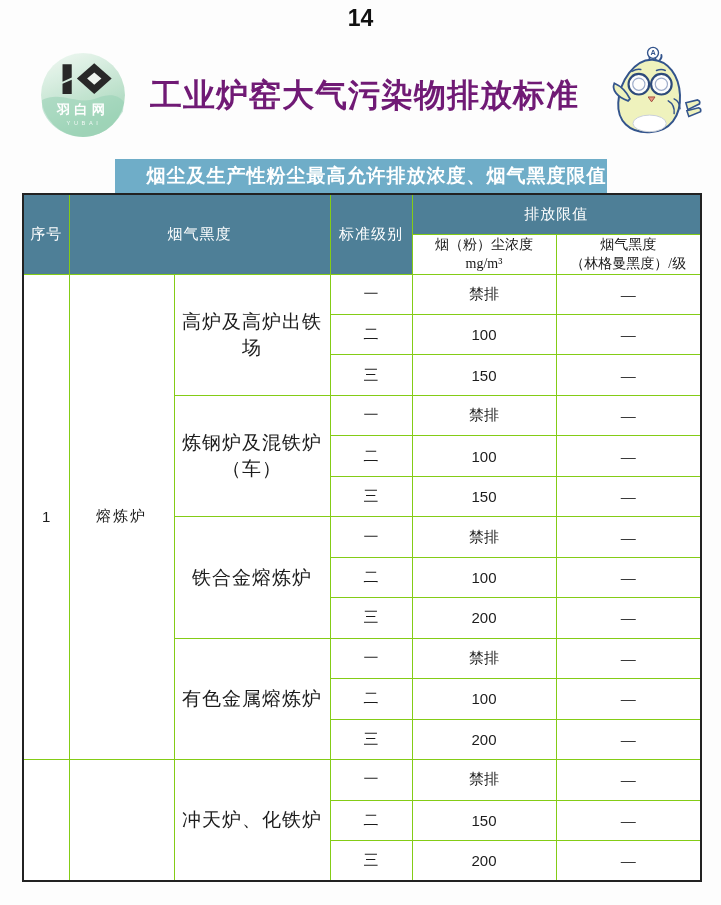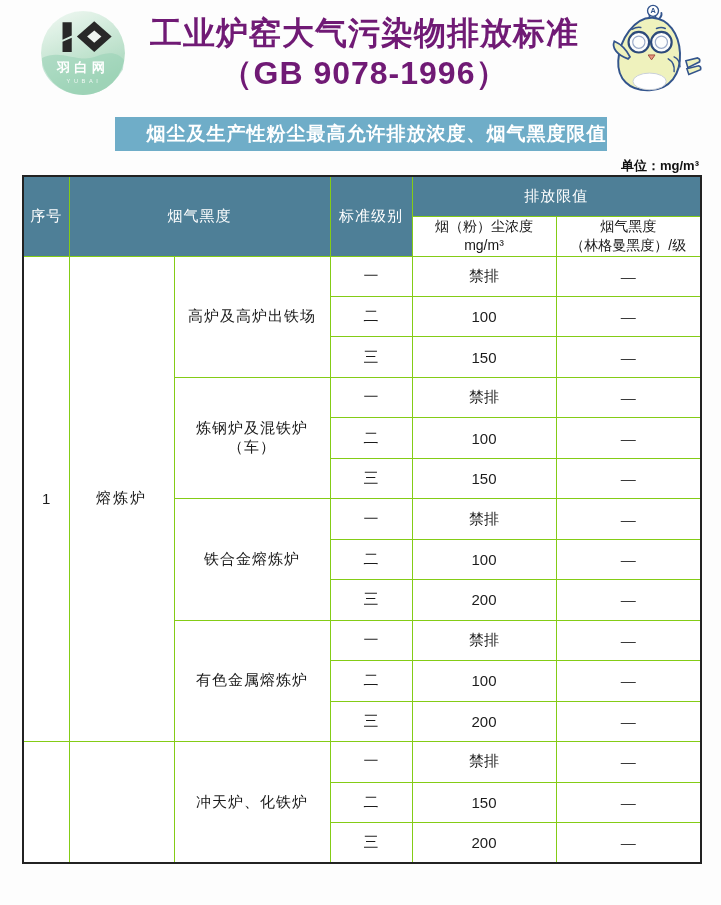--- a/index.html
+++ b/index.html
@@ -39,31 +39,34 @@
     border:2px solid #222;
   }
   table.std th, table.std td {
     border:1px solid #84cc16; text-align:center; vertical-align:middle; padding:0;
   }
   thead th {
     background:#4e7f97; color:#ffffff; font-weight:normal; font-size:15px; letter-spacing:1px;
   }
   thead tr.sub th.white-sub { background:#ffffff; color:#161616; font-weight:normal; font-size:14px; letter-spacing:0; }
   thead tr { height:40px; }
-  .sub-line { display:block; line-height:19px; }
+  .sub-line { display:block; line-height:19px;font-family:Liberation Serif, serif; }
   tbody td { height:40.47px; font-size:15px; background:#ffffff; color:#1c1c1c; }
-  td.furnace-cell { font-size:15px; letter-spacing:1px; }
+  td.furnace-cell { font-size:19px; letter-spacing:1px; }
   td.group-cell { font-size:15px; letter-spacing:2px;margin-top:28px; }
   td.dash { color:#3a3a3a; }
 </style>
 </head>
 <body>
 
 <div class="page">
 
+  <div class="page-number-wrap">
+    <span class="page-number">14</span>
+  </div>
 
   <div class="header-row">
     <svg class="logo" viewBox="0 0 84 84">
       <defs>
         <linearGradient id="lg" x1="0" y1="0" x2="0.4" y2="1">
           <stop offset="0" stop-color="#f2faf4"></stop>
           <stop offset="1" stop-color="#9fd3b5"></stop>
         </linearGradient>
       </defs>
       <circle cx="42" cy="42" r="41" fill="url(#lg)"></circle>
@@ -71,21 +74,20 @@
       <polygon points="53,11 70,26 53,41 36,26" fill="#161616"></polygon>
       <polygon points="53,20 60,26 53,32 46,26" fill="#eef5ef"></polygon>
       <polygon points="22,12 31,12 31,25 22,29" fill="#161616"></polygon>
       <polygon points="22,31 31,27 31,41 22,41" fill="#161616"></polygon>
       <text x="42" y="61" text-anchor="middle" font-size="13" font-weight="bold" letter-spacing="4" fill="#ffffff">羽白网</text>
       <text x="43" y="71" text-anchor="middle" font-size="5.5" letter-spacing="3.5" fill="#ffffff" opacity="0.85">YUBAI</text>
     </svg>
 
     <div class="title-block">
       <div class="title-line">工业炉窑大气污染物排放标准</div>
-      <div class="title-line">（GB 9078-1996）</div>
     </div>
 
     <svg class="mascot" viewBox="0 0 105 100">
       <g stroke="#33548c" stroke-width="1.8" fill="none" stroke-linecap="round">
         <line x1="54" y1="16" x2="51" y2="8"></line>
         <path d="M46,16 q2,-4 0,-7"></path>
         <path d="M57,15 q3,-3 2,-6"></path>
       </g>
       <circle cx="50.5" cy="7" r="5.6" fill="#ffffff" stroke="#33548c" stroke-width="1.4"></circle>
       <text x="50.5" y="9.6" text-anchor="middle" font-size="7.5" font-weight="bold" fill="#33548c">A</text>
@@ -102,21 +104,20 @@
       <circle cx="59" cy="39" r="10.5" fill="#fdfdfd" stroke="#2d4a7a" stroke-width="2.2"></circle>
       <circle cx="36" cy="39" r="6.2" fill="none" stroke="#9cabc9" stroke-width="1.2"></circle>
       <circle cx="59" cy="39" r="6.2" fill="none" stroke="#9cabc9" stroke-width="1.2"></circle>
       <line x1="46.2" y1="39" x2="48.8" y2="39" stroke="#2d4a7a" stroke-width="2"></line>
       <path d="M45.5,52 L52.5,52 L49,57 Z" fill="#e9967f" stroke="#a05040" stroke-width="1"></path>
     </svg>
   </div>
 
   <div class="banner">烟尘及生产性粉尘最高允许排放浓度、烟气黑度限值</div>
 
-  <div class="unit-row">单位：mg/m³</div>
 
   <table class="std">
     <colgroup>
       <col style="width:46px">
         <col style="width:105px">
         <col style="width:156px">
       <col style="width:82px">
         <col style="width:144px">
         <col style="width:145px">
     </colgroup>

